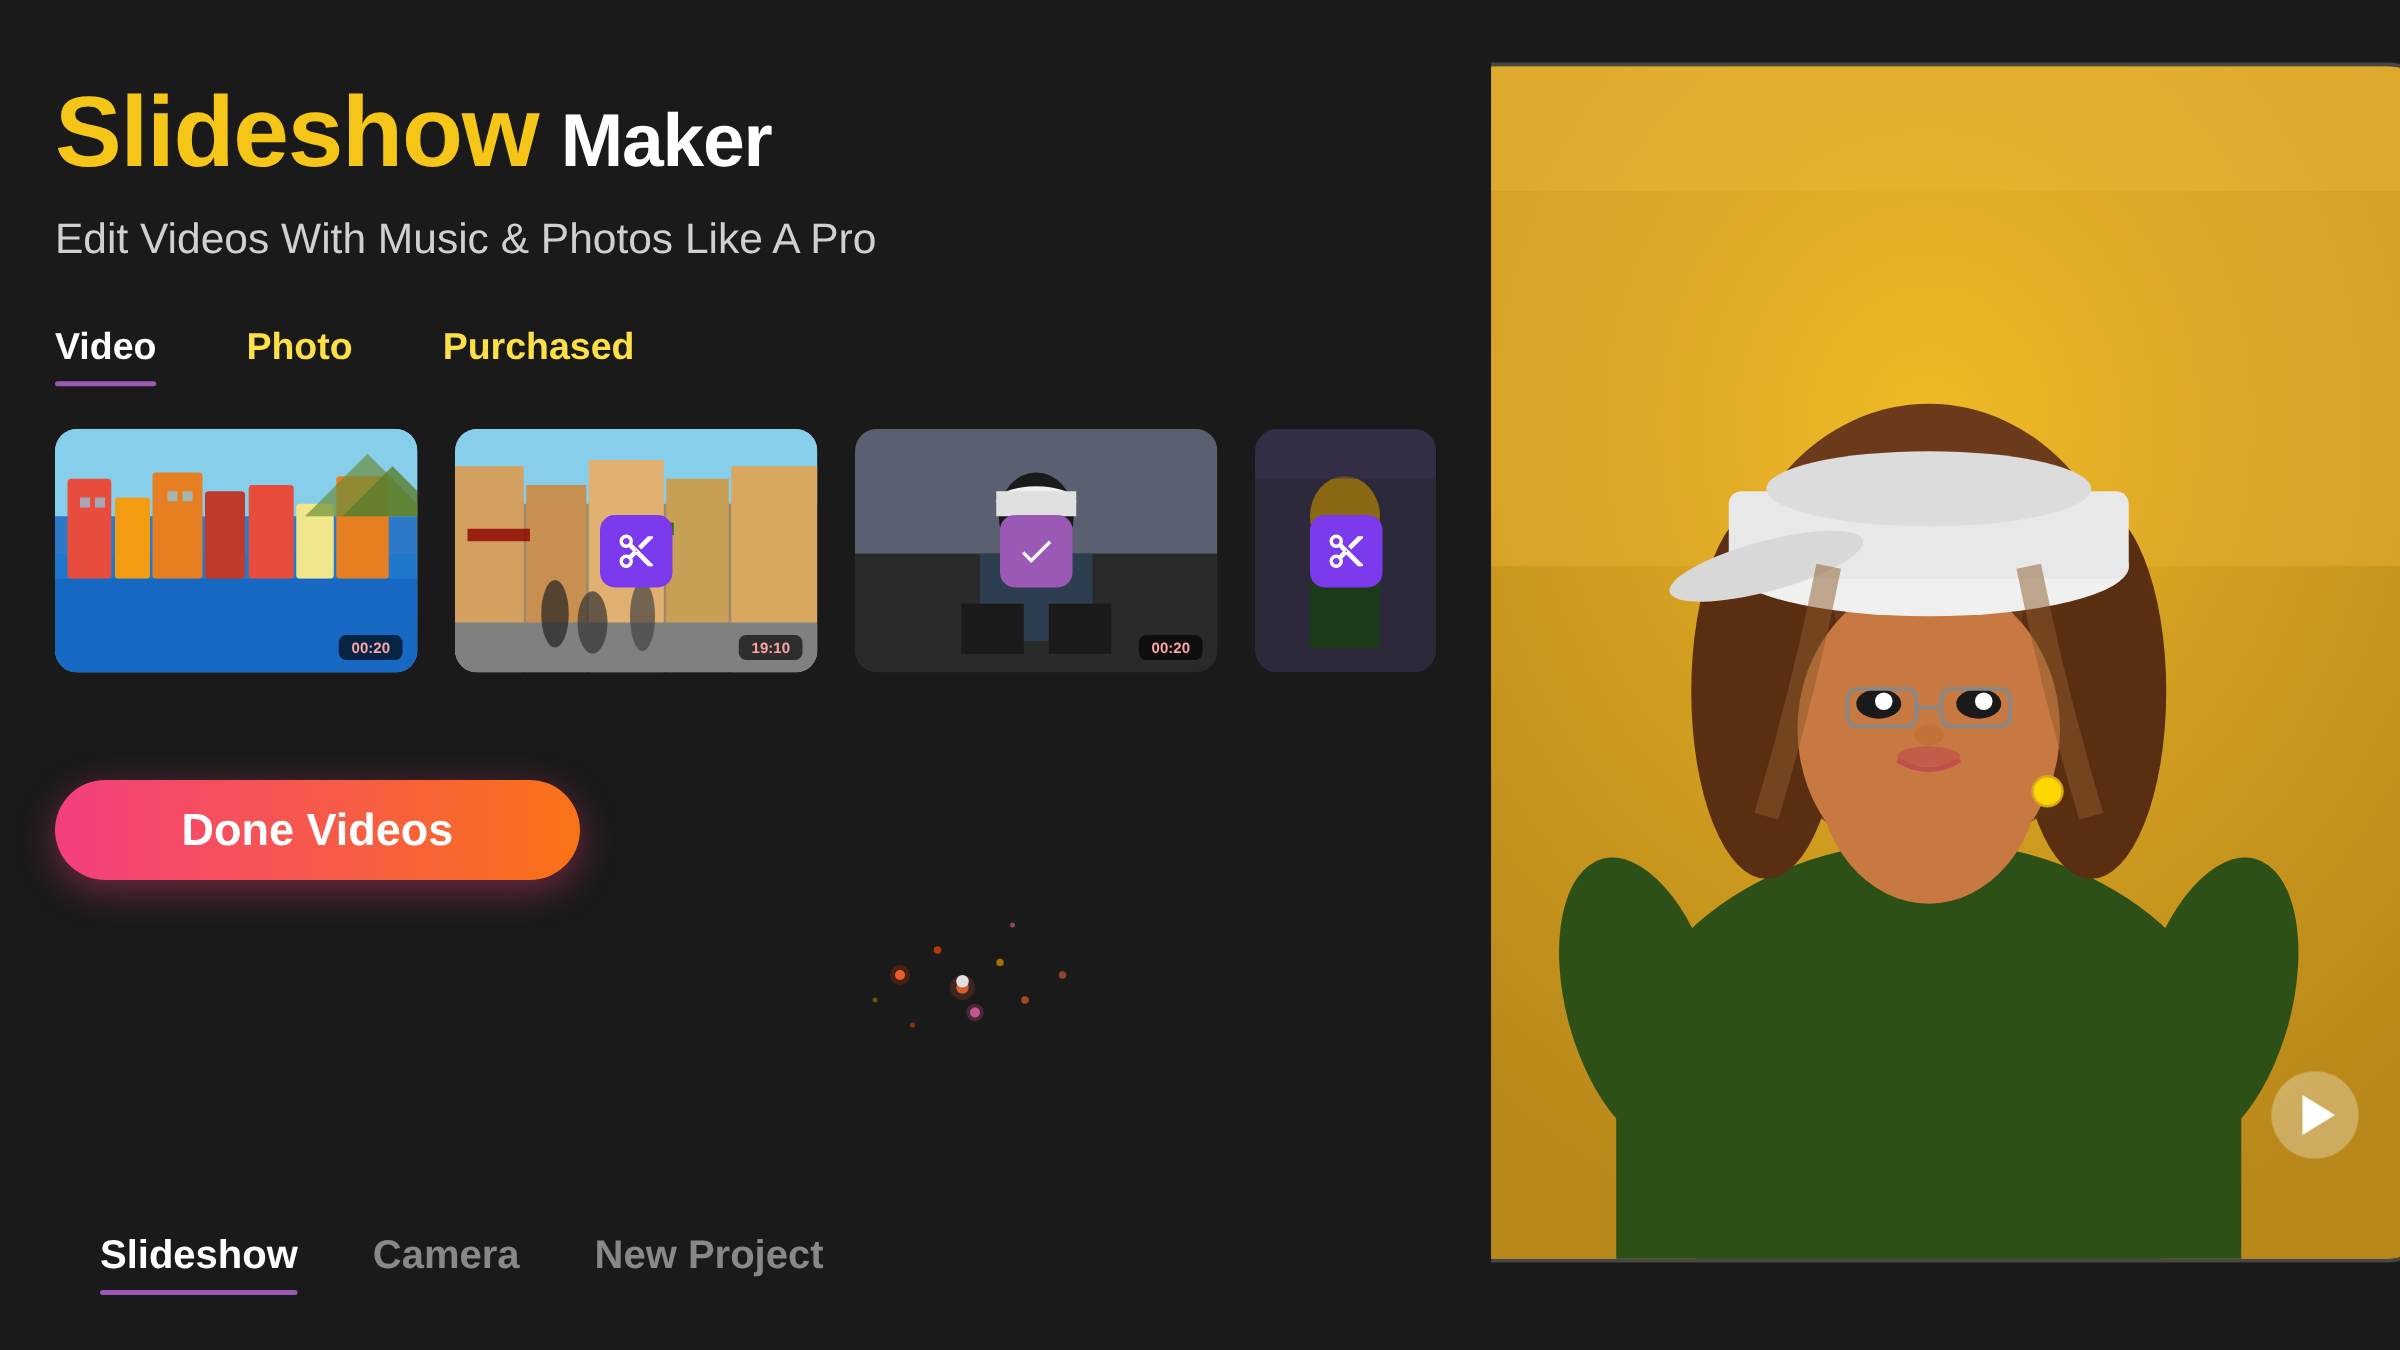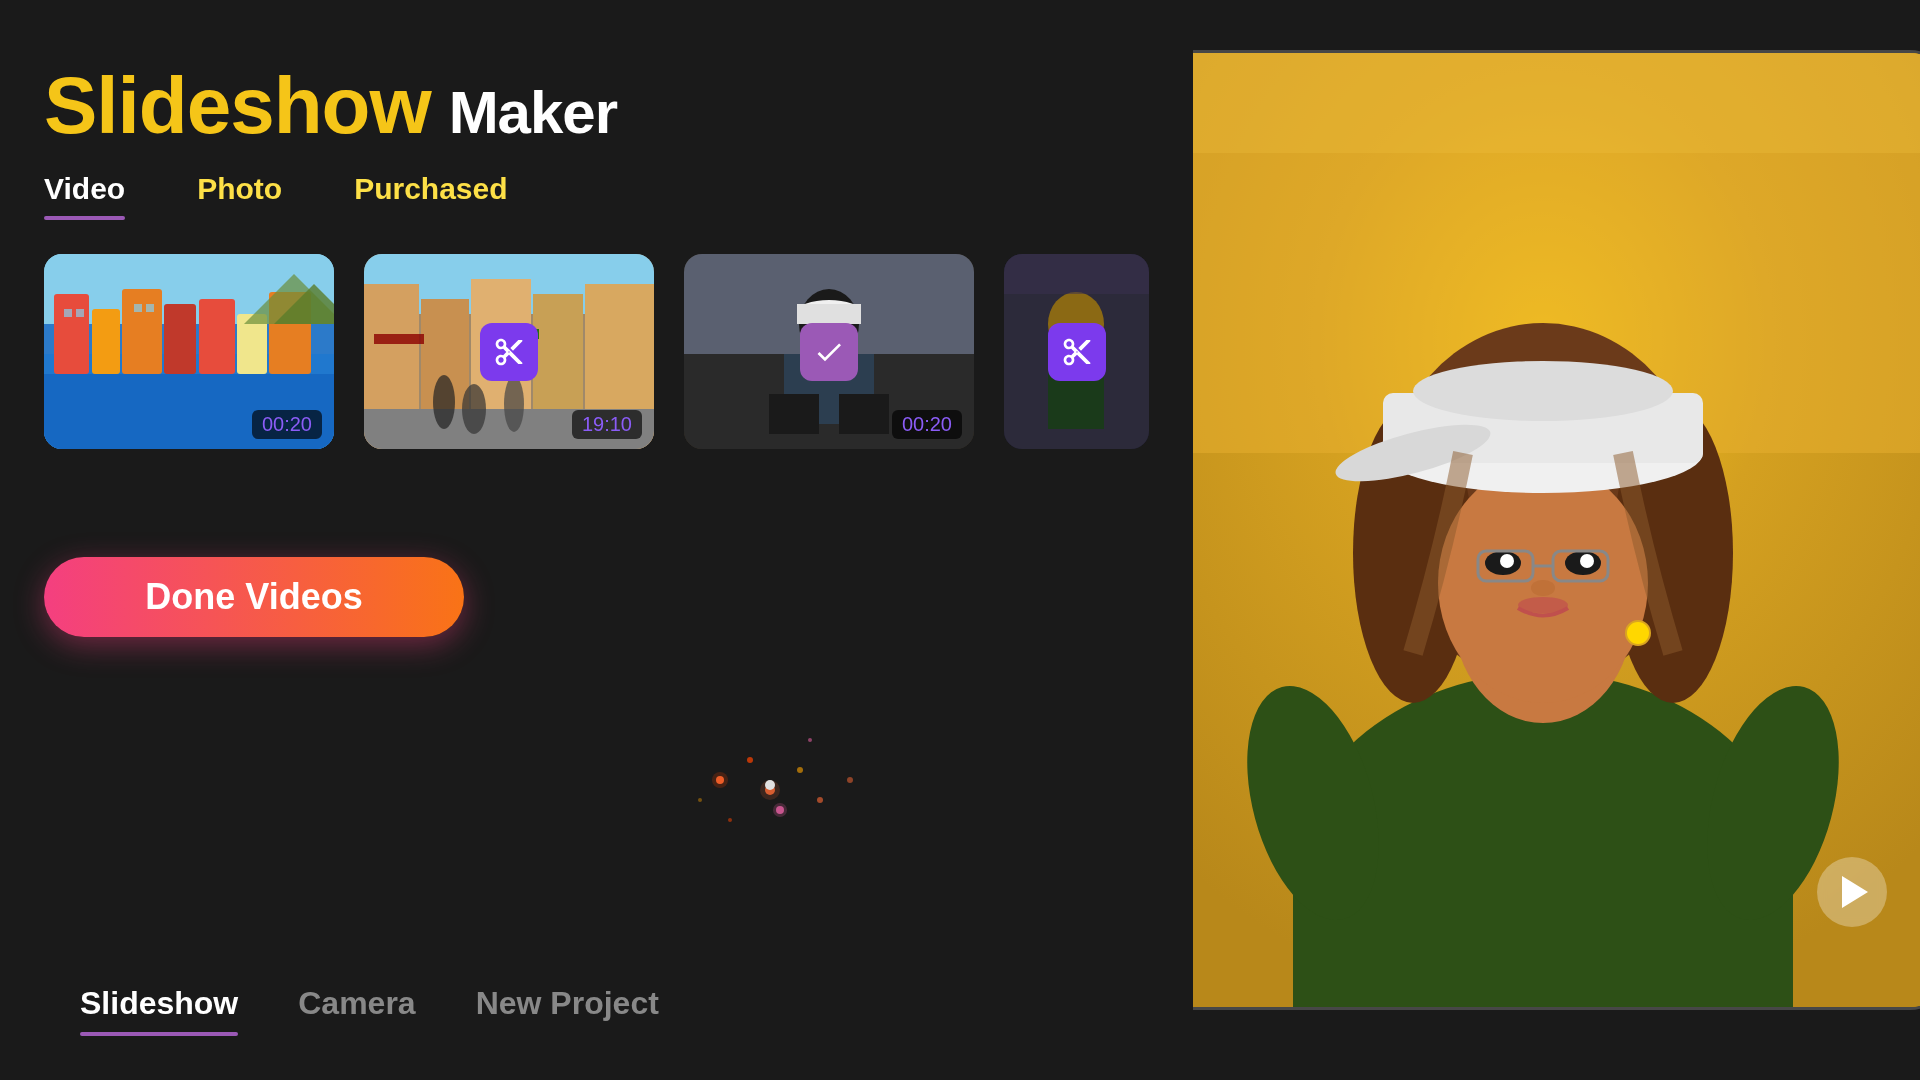--- a/index.html
+++ b/index.html
@@ -149,42 +149,42 @@
       width: 32px;
       height: 32px;
       fill: white;
     }
 
     .duration-badge {
       position: absolute;
       bottom: 10px;
       right: 12px;
       background: rgba(0,0,0,0.65);
-      color: #8b5cf6;
-      font-size: 20px;
-      font-weight: 400;
+      color: #fca5a5;
+      font-size: 12px;
+      font-weight: 700;
       padding: 3px 10px;
       border-radius: 6px;
       z-index: 3;
     }
 
     .done-btn {
       width: 420px;
       height: 80px;
       background: linear-gradient(90deg, #f43f80 0%, #f97316 100%);
       border: none;
       border-radius: 50px;
       color: white;
       font-size: 36px;
       font-weight: 700;
       cursor: pointer;
       display: flex;
       align-items: center;
       justify-content: center;
-      margin-top: 28px;
+      margin-top: 6px;
       box-shadow: 0 8px 30px rgba(244, 63, 128, 0.4);
     }
 
     .bottom-nav {
       position: absolute;
       bottom: 50px;
       left: 80px;
       display: flex;
       gap: 60px;
       align-items: flex-end;
@@ -304,20 +304,21 @@
 
 <div class="main-container">
 
   <div class="left-panel">
 
     <div class="title-row">
       <span class="title-slideshow">Slideshow</span>
       <span class="title-maker">Maker</span>
     </div>
 
+    <div class="subtitle">Edit Videos With Music &amp; Photos Like A Pro</div>
 
     <div class="tabs">
       <div class="tab active">
         <span>Video</span>
       </div>
       <div class="tab">
         <span>Photo</span>
       </div>
       <div class="tab">
         <span>Purchased</span>

